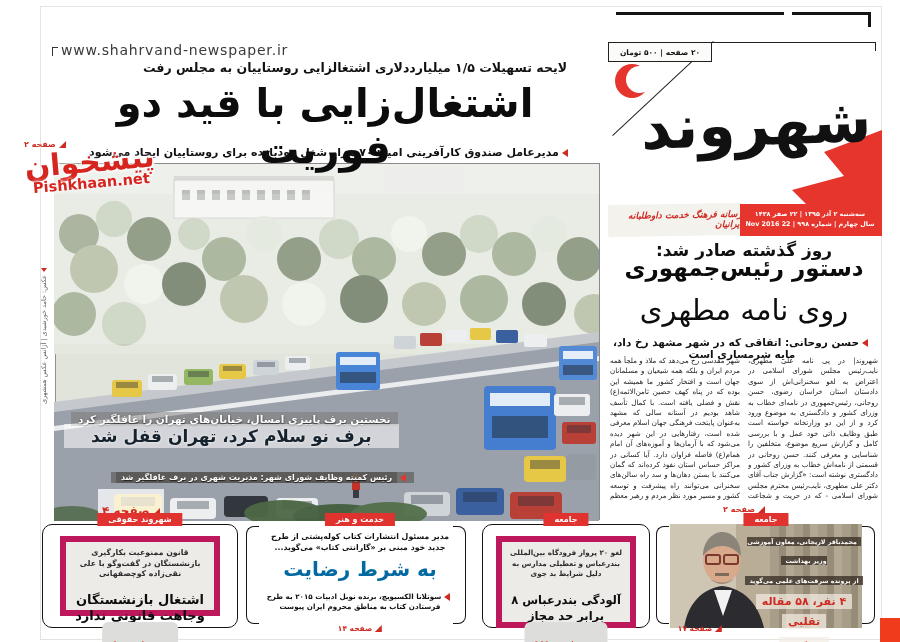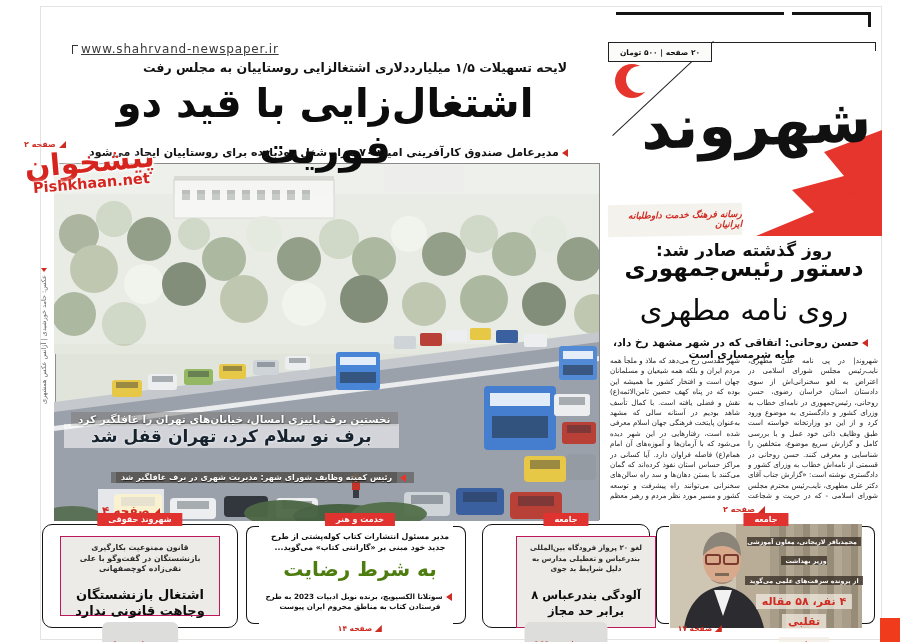--- a/index.html
+++ b/index.html
@@ -20,21 +20,21 @@
   .m-crescent i{position:absolute;left:11px;top:2px;width:27px;height:27px;border-radius:50%;background:#fff;}
   .m-redshape{position:absolute;right:0;top:118px;z-index:1;}
   .m-title{position:absolute;right:4px;top:62px;width:244px;height:112px;z-index:2;
     font-size:60px;font-weight:800;text-align:center;line-height:112px;transform:rotate(-2deg);letter-spacing:-2px;}
   .m-kind{position:absolute;right:18px;top:172px;z-index:3;color:#e5352d;font-size:15px;font-weight:800;font-style:italic;}
   .m-dateband{position:absolute;right:2px;top:198px;width:140px;height:32px;background:#e5352d;color:#fff;
     font-size:6.4px;font-weight:bold;text-align:center;padding-top:5px;line-height:10px;z-index:2;}
   .m-slogan{position:absolute;left:2px;top:198px;width:134px;height:32px;background:#f4f2ed;color:#cf2b22;
     font-size:9px;font-weight:800;font-style:italic;display:flex;align-items:center;justify-content:center;transform:rotate(-1deg);}
   
-  .site-url{left:72px;top:42px;direction:ltr;font-size:12px;letter-spacing:.8px;color:#3a3a3a;z-index:4;text-decoration:underline;}
+  .site-url{left:52px;top:42px;direction:ltr;font-size:14px;letter-spacing:.8px;color:#3a3a3a;z-index:4;}
   .corner{display:inline-block;width:6px;height:9px;border-left:1px solid #333;border-top:1px solid #333;vertical-align:middle;margin-right:3px;}
   .lead-kicker{left:120px;top:60px;width:470px;text-align:center;font-size:12.5px;font-weight:700;z-index:4;}
   .lead-headline{left:55px;top:80px;width:540px;text-align:center;font-size:40px;font-weight:800;letter-spacing:-1.5px;z-index:4;color:#0c0c0c;}
   .lead-sub{left:80px;top:146px;width:500px;text-align:center;font-size:11px;font-weight:700;z-index:4;}
   .lead-pageref{left:24px;top:140px;font-size:8px;font-weight:bold;color:#cf2b22;z-index:4;}
   .tri{display:inline-block;width:0;height:0;border-top:4px solid transparent;border-bottom:4px solid transparent;border-right:6px solid #cf2b22;margin:0 3px;vertical-align:middle;}
   .flag{display:inline-block;width:0;height:0;border-bottom:7px solid #cf2b22;border-left:7px solid transparent;vertical-align:middle;margin-left:3px;}
   
   .watermark{left:20px;top:144px;width:140px;z-index:60;transform:rotate(-5deg);text-align:center;pointer-events:none;}
   .wm-fa{font-size:30px;font-weight:800;color:#d6251f;text-shadow:0 0 3px #fff,0 0 6px #fff,1px 1px 0 #fff;}
@@ -62,28 +62,28 @@
   .st-col{position:absolute;top:0;width:130px;height:147px;font-size:7.1px;line-height:10.4px;text-align:justify;color:#1c1c1c;overflow:hidden;}
   .st-col.r{right:0;} .st-col.l{left:0;}
   .st-pageref{left:610px;top:505px;width:268px;text-align:center;font-size:8px;font-weight:bold;color:#cf2b22;}
   
   .boxframe{position:absolute;top:524px;height:104px;border:1.6px solid #151515;border-radius:10px;background:#fff;z-index:2;}
   .brk{position:absolute;top:526px;height:98px;width:13px;border:1.6px solid #151515;z-index:2;}
   .brk.or{border-right:none;border-radius:8px 0 0 8px;}
   .brk.ol{border-left:none;border-radius:0 8px 8px 0;}
   .sec-label{position:absolute;top:513px;transform:translateX(-50%);background:#e03330;color:#fff;font-size:8px;font-weight:bold;
     padding:2px 11px;z-index:6;white-space:nowrap;}
-  .graypanel{position:absolute;background:#ecebe8;border:1px solid #be185d;z-index:3;text-align:center;}
+  .graypanel{position:absolute;background:#ecebe8;border:6px solid #be185d;z-index:3;text-align:center;}
   .panel-kicker{font-size:7.8px;font-weight:700;color:#2c2c2c;padding:6px 6px 0 6px;line-height:10.5px;}
   .panel-headline{font-size:13px;font-weight:800;color:#0d0d0d;margin-top:12px;line-height:16px;padding:0 4px;}
   .pill{position:absolute;top:622px;transform:translateX(-50%);background:#dddddb;border-radius:6px;padding:16px 9px;
     font-size:12px;font-weight:bold;color:#cf2b22;z-index:6;white-space:nowrap;}
   .pageref-plain{position:absolute;top:624px;transform:translateX(-50%);font-size:7.5px;font-weight:bold;color:#cf2b22;z-index:6;white-space:nowrap;}
   .b2-kicker{left:268px;top:532px;width:184px;text-align:center;font-size:7.8px;font-weight:700;line-height:10.5px;z-index:3;}
-  .b2-headline{left:268px;top:557px;width:184px;text-align:center;font-size:20px;font-weight:800;z-index:3;color:#4d7c0f;}
+  .b2-headline{left:268px;top:557px;width:184px;text-align:center;font-size:20px;font-weight:800;z-index:3;color:#0369a1;}
   .b2-sub{left:260px;top:592px;width:200px;text-align:center;font-size:7.2px;font-weight:700;line-height:10px;z-index:3;}
   .b4-photo{left:670px;top:524px;width:100px;height:104px;z-index:2;}
   .b4-texture{left:770px;top:524px;width:92px;height:104px;z-index:2;
     background:repeating-linear-gradient(90deg,#a89d89 0 9px,#978c78 9px 16px,#b2a893 16px 24px);}
   .b4-overlay{left:742px;top:528px;width:124px;z-index:4;text-align:center;}
   .b4-overlay .krow{margin-top:1px;}
   .b4-overlay .krow span{background:rgba(58,48,38,.78);color:#fff;font-size:6.3px;font-weight:700;padding:1px 4px;}
   .b4-overlay .hrow{margin-top:3px;}
   .b4-overlay .hrow span{background:rgba(242,236,226,.72);color:#cf2b22;font-size:11px;font-weight:800;padding:1px 6px;
     box-decoration-break:clone;-webkit-box-decoration-break:clone;line-height:16px;}
@@ -105,20 +105,24 @@
   <div class="m-toptick"></div>
   <div class="m-diag"></div>
   <div class="m-crescent">
       <i></i>
     </div>
   <svg class="m-redshape" width="128" height="112" viewBox="0 0 128 112">
     <path d="M128,6 L70,28 L90,52 L38,66 L60,88 L2,112 L128,112 Z" fill="#e5352d"></path>
   </svg>
   <div class="m-title">شهروند</div>
   <div class="m-kind">روزنامه</div>
+  <div class="m-dateband">
+    <div>سه‌شنبه ۲ آذر ۱۳۹۵ | ۲۲ صفر ۱۴۳۸</div>
+    <div>سال چهارم | شماره ۹۹۸ | 22 Nov 2016</div>
+  </div>
   <div class="m-slogan">رسانه فرهنگ خدمت داوطلبانه ایرانیان</div>
 </div>
 
 <div class="abs site-url">
   <span class="corner"></span><span>www.shahrvand-newspaper.ir</span>
 </div>
 <div class="abs lead-kicker">لایحه تسهیلات ۱/۵ میلیارددلاری اشتغالزایی روستاییان به مجلس رفت</div>
 <div class="abs lead-headline">اشتغال‌زایی با قید دو فوریت</div>
 <div class="abs lead-sub">
   <span class="tri"></span><span>مدیرعامل صندوق کارآفرینی امید: ۷۰ هزار شغل زودبازده برای روستاییان ایجاد می‌شود</span>
@@ -290,30 +294,30 @@
 </div>
 <div class="pill" style="left:140px;">
   <span class="flag"></span><span>صفحه ۸</span>
 </div>
 
 <div class="brk or" style="left:246px;"></div>
 <div class="brk ol" style="left:453px;"></div>
 <div class="abs b2-kicker">مدیر مسئول انتشارات کتاب کوله‌پشتی از طرح جدید خود مبنی بر «گارانتی کتاب» می‌گوید...</div>
 <div class="abs b2-headline">به شرط رضایت</div>
 <div class="abs b2-sub">
-  <span class="tri"></span><span>سوتلانا الکسیویچ، برنده نوبل ادبیات 2023 به طرح فرستادن کتاب به مناطق محروم ایران پیوست</span>
+  <span class="tri"></span><span>سوتلانا الکسیویچ، برنده نوبل ادبیات ۲۰۱۵ به طرح فرستادن کتاب به مناطق محروم ایران پیوست</span>
 </div>
 <div class="sec-label" style="left:360px;">خدمت و هنر</div>
 <div class="pageref-plain" style="left:360px;">
   <span class="flag"></span><span>صفحه ۱۴</span>
 </div>
 
 <div class="boxframe" style="left:482px;width:168px;"></div>
 <div class="sec-label" style="left:566px;">جامعه</div>
-<div class="graypanel" style="left:516px;top:536px;width:140px;height:92px;">
+<div class="graypanel" style="left:496px;top:536px;width:140px;height:92px;">
   <div class="panel-kicker" style="font-size:7.2px;">لغو ۲۰ پرواز فرودگاه بین‌المللی بندرعباس و تعطیلی مدارس به دلیل شرایط بد جوی</div>
   <div class="panel-headline" style="font-size:11.5px;">آلودگی بندرعباس ۸ برابر حد مجاز</div>
 </div>
 <div class="pill" style="left:566px;">
   <span class="flag"></span><span>صفحه ۱۷</span>
 </div>
 
 <div class="brk or" style="left:656px;"></div>
 <div class="brk ol" style="left:862px;"></div>
 <div class="sec-label" style="left:766px;">جامعه</div>

